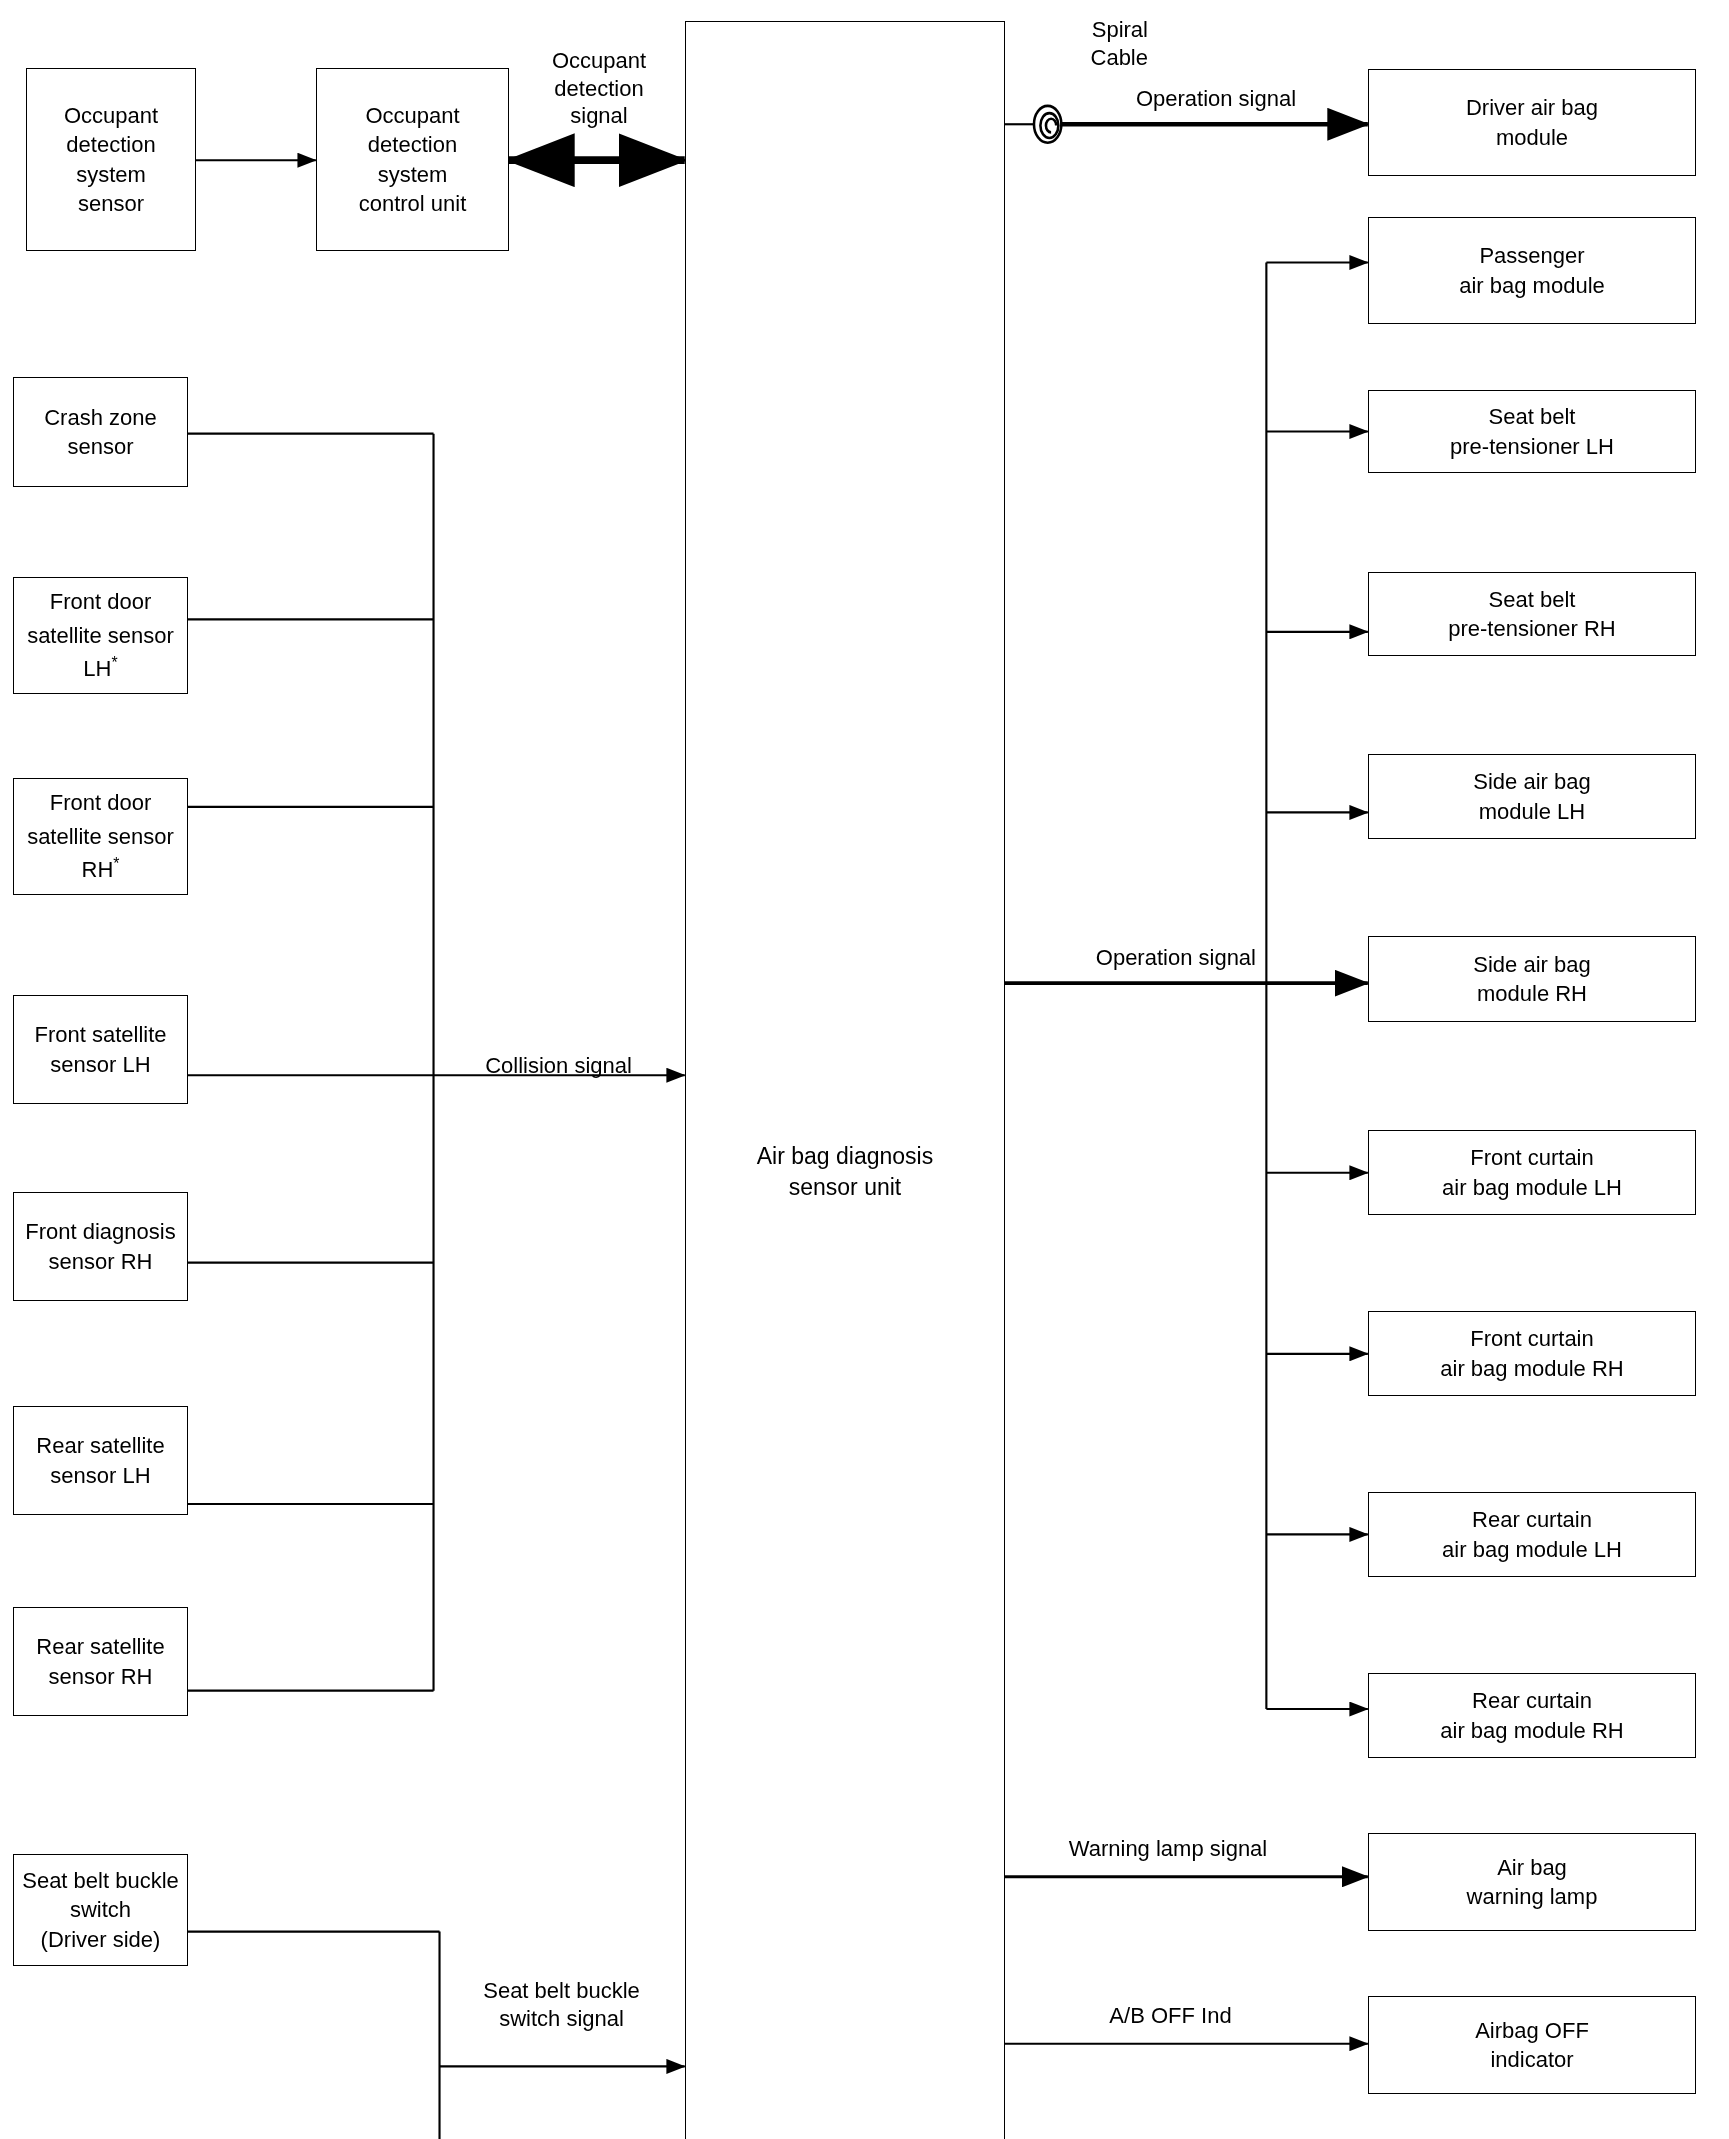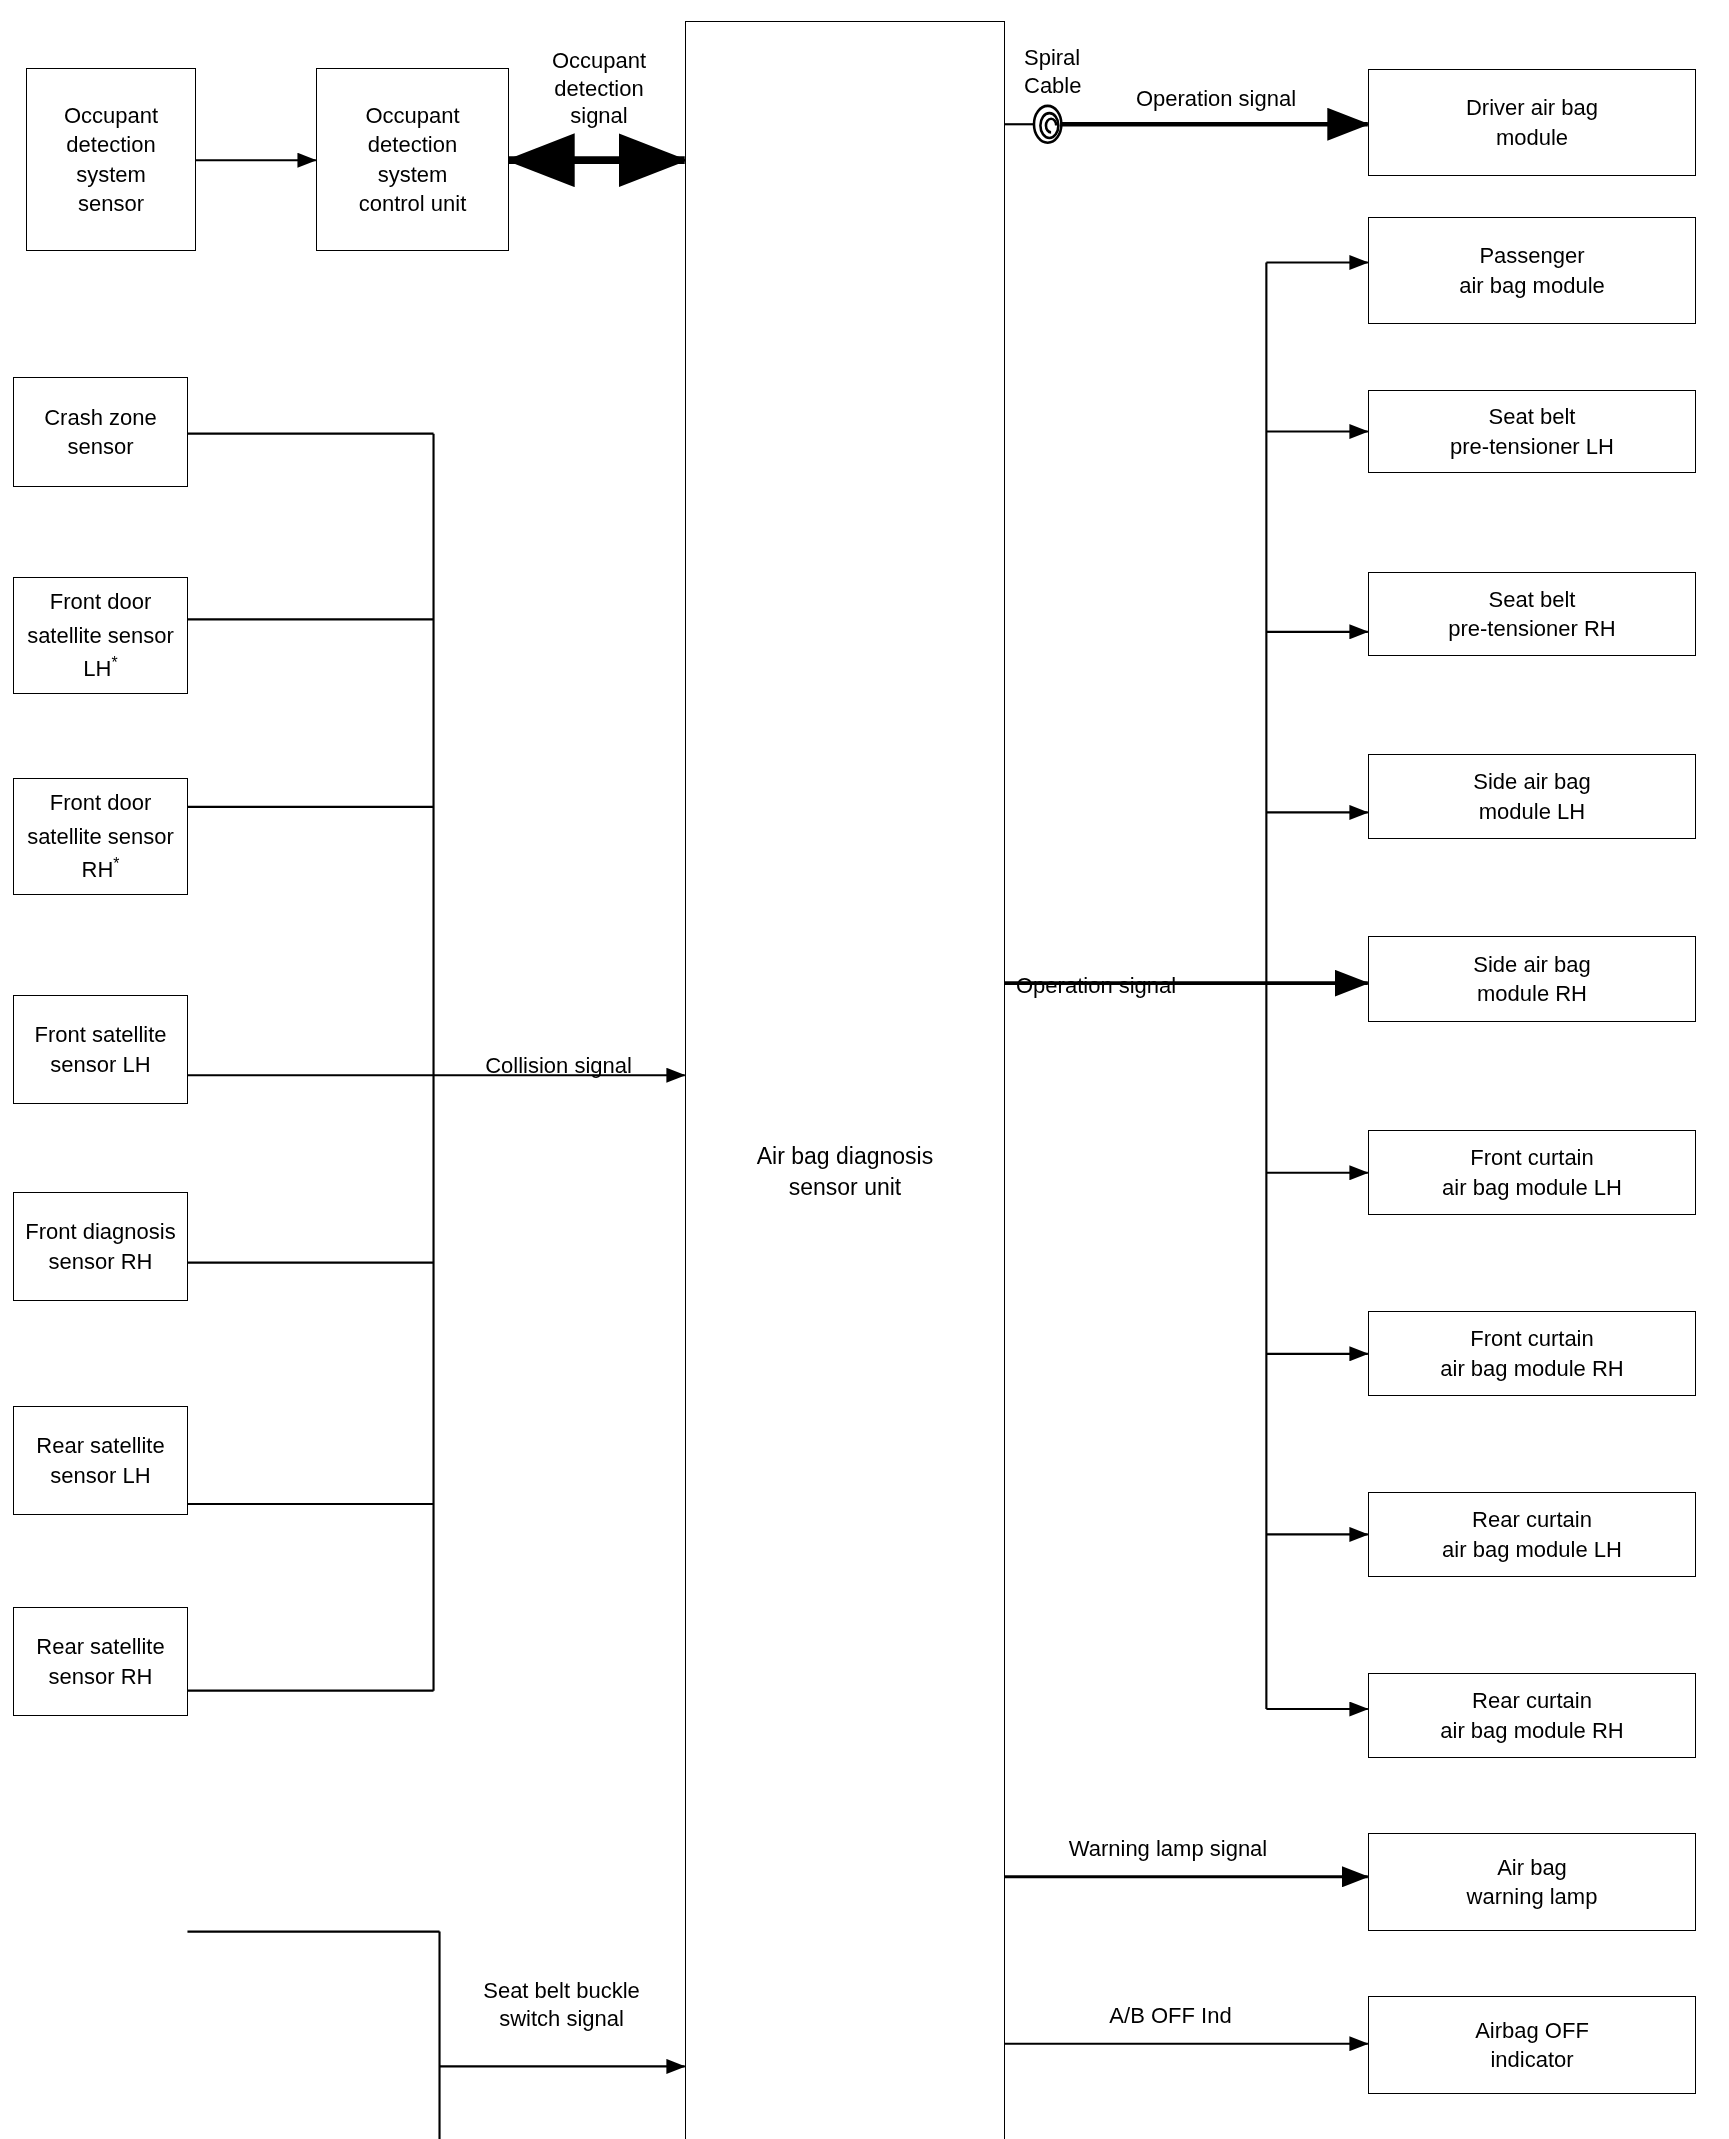--- a/index.html
+++ b/index.html
@@ -46,22 +46,21 @@
   .edge-label {
     position: absolute;
     color: #000000;
     font-size: 22px;
     line-height: 1.26;
     font-family: "Liberation Sans", sans-serif;
     white-space: pre-line;
     text-align: center;
   }
   .edge-label.left-align {
-    text-align: left;
-    margin-top: 28px;
+    text-align: right;
   }
   .sup-star {
     font-size: 0.72em;
     vertical-align: super;
     line-height: 0;
   }
 </style>
 </head>
 <body>
 
@@ -155,20 +154,22 @@
   </div>
 
   <div class="node-box" style="left:13px;  top:995px; width:175px; height:109px;">Front satellite sensor LH</div>
 
   <div class="node-box" style="left:13px;  top:1192px; width:175px; height:109px;">Front diagnosis sensor RH</div>
 
   <div class="node-box" style="left:13px;  top:1406px; width:175px; height:109px;">Rear satellite sensor LH</div>
 
   <div class="node-box" style="left:13px;  top:1607px; width:175px; height:109px;">Rear satellite sensor RH</div>
 
+  <div class="node-box" style="left:13px;  top:1854px; width:175px; height:112px;">Seat belt buckle switch
+(Driver side)</div>
 
   <div class="node-box" style="left:685px; top:21.4px; width:320px; height:2301px; font-size:23px;">Air bag diagnosis
 sensor unit</div>
 
   <div class="node-box" style="left:1368px; top:69px;  width:328px; height:107px;">Driver air bag
 module</div>
 
   <div class="node-box" style="left:1368px; top:217px;  width:328px; height:107px;">Passenger
 air bag module</div>
 

